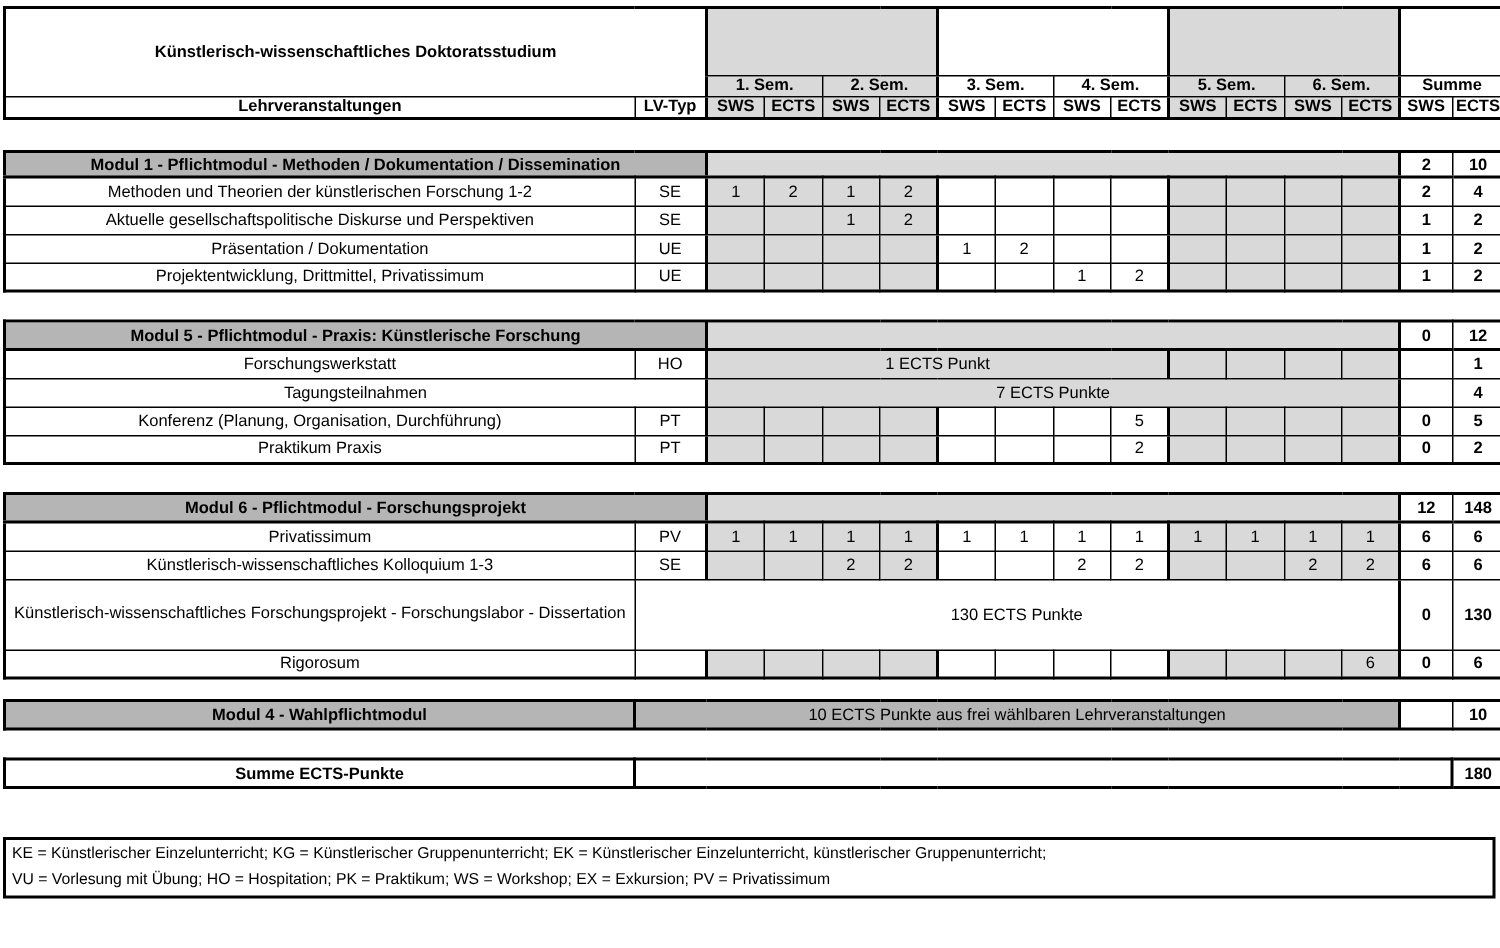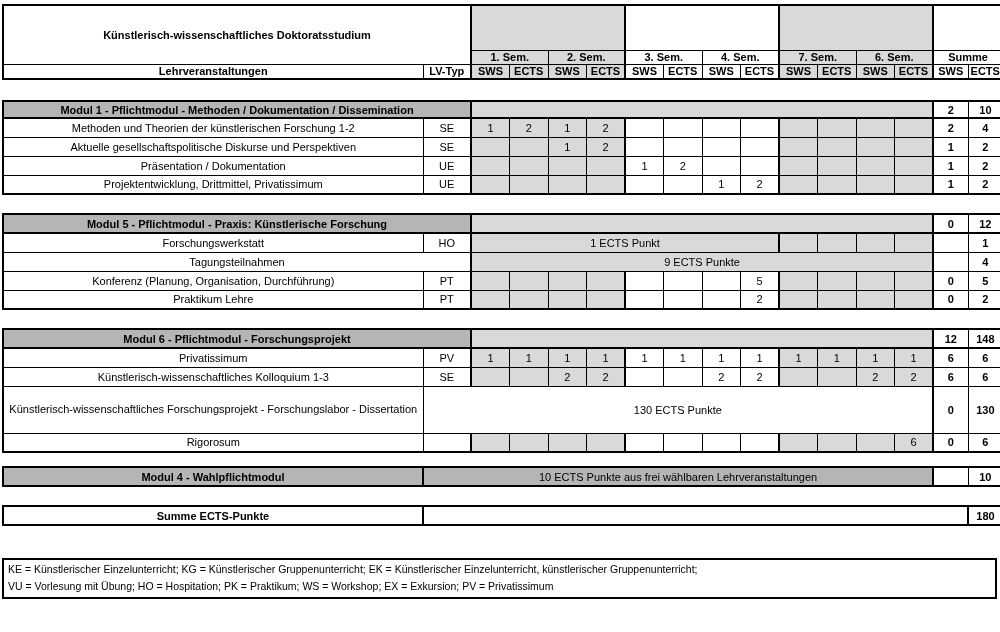--- a/index.html
+++ b/index.html
@@ -54,21 +54,21 @@
       <td class="g t" colspan="4"></td>
       <td class="t" colspan="4"></td>
       <td class="g t" colspan="4"></td>
       <td class="t" colspan="2"></td>
     </tr>
     <tr style="height:14px">
       <td class="g t hbold" colspan="2">1. Sem.</td>
       <td class="g hbold" colspan="2">2. Sem.</td>
       <td class="t hbold" colspan="2">3. Sem.</td>
       <td class="hbold" colspan="2">4. Sem.</td>
-      <td class="g t hbold" colspan="2">7. Sem.</td>
+      <td class="g t hbold" colspan="2">5. Sem.</td>
       <td class="g hbold" colspan="2">6. Sem.</td>
       <td class="t hbold" colspan="2">Summe</td>
     </tr>
     <tr style="height:15px">
       <td class="lefthead">Lehrveranstaltungen</td>
       <td class="hbold">LV-Typ</td>
       <td class="g t hbold">SWS</td>
       <td class="g hbold">ECTS</td>
       <td class="g hbold">SWS</td>
       <td class="g hbold">ECTS</td>
@@ -219,21 +219,21 @@
       <td class="g t" colspan="8">1 ECTS Punkt</td>
       <td class="g t"></td>
       <td class="g"></td>
       <td class="g"></td>
       <td class="g"></td>
       <td class="t sumb"></td>
       <td class="sumb">1</td>
     </tr>
     <tr style="height:19px">
       <td class="name" colspan="2">Tagungsteilnahmen</td>
-      <td class="g t" colspan="12">9 ECTS Punkte</td>
+      <td class="g t" colspan="12">7 ECTS Punkte</td>
       <td class="t sumb"></td>
       <td class="sumb">4</td>
     </tr>
     <tr style="height:19px">
       <td class="name">Konferenz (Planung, Organisation, Durchführung)</td>
       <td>PT</td>
     <td class="g t"></td>
           <td class="g"></td>
           <td class="g"></td>
           <td class="g"></td>
@@ -242,21 +242,21 @@
           <td></td>
           <td>5</td>
           <td class="g t"></td>
           <td class="g"></td>
           <td class="g"></td>
           <td class="g"></td>
           <td class="t sumb">0</td>
           <td class="sumb">5</td>
         </tr>
     <tr style="height:19px">
-      <td class="name">Praktikum Lehre</td>
+      <td class="name">Praktikum Praxis</td>
       <td>PT</td>
     <td class="g t"></td>
           <td class="g"></td>
           <td class="g"></td>
           <td class="g"></td>
           <td class="t"></td>
           <td></td>
           <td></td>
           <td>2</td>
           <td class="g t"></td>

